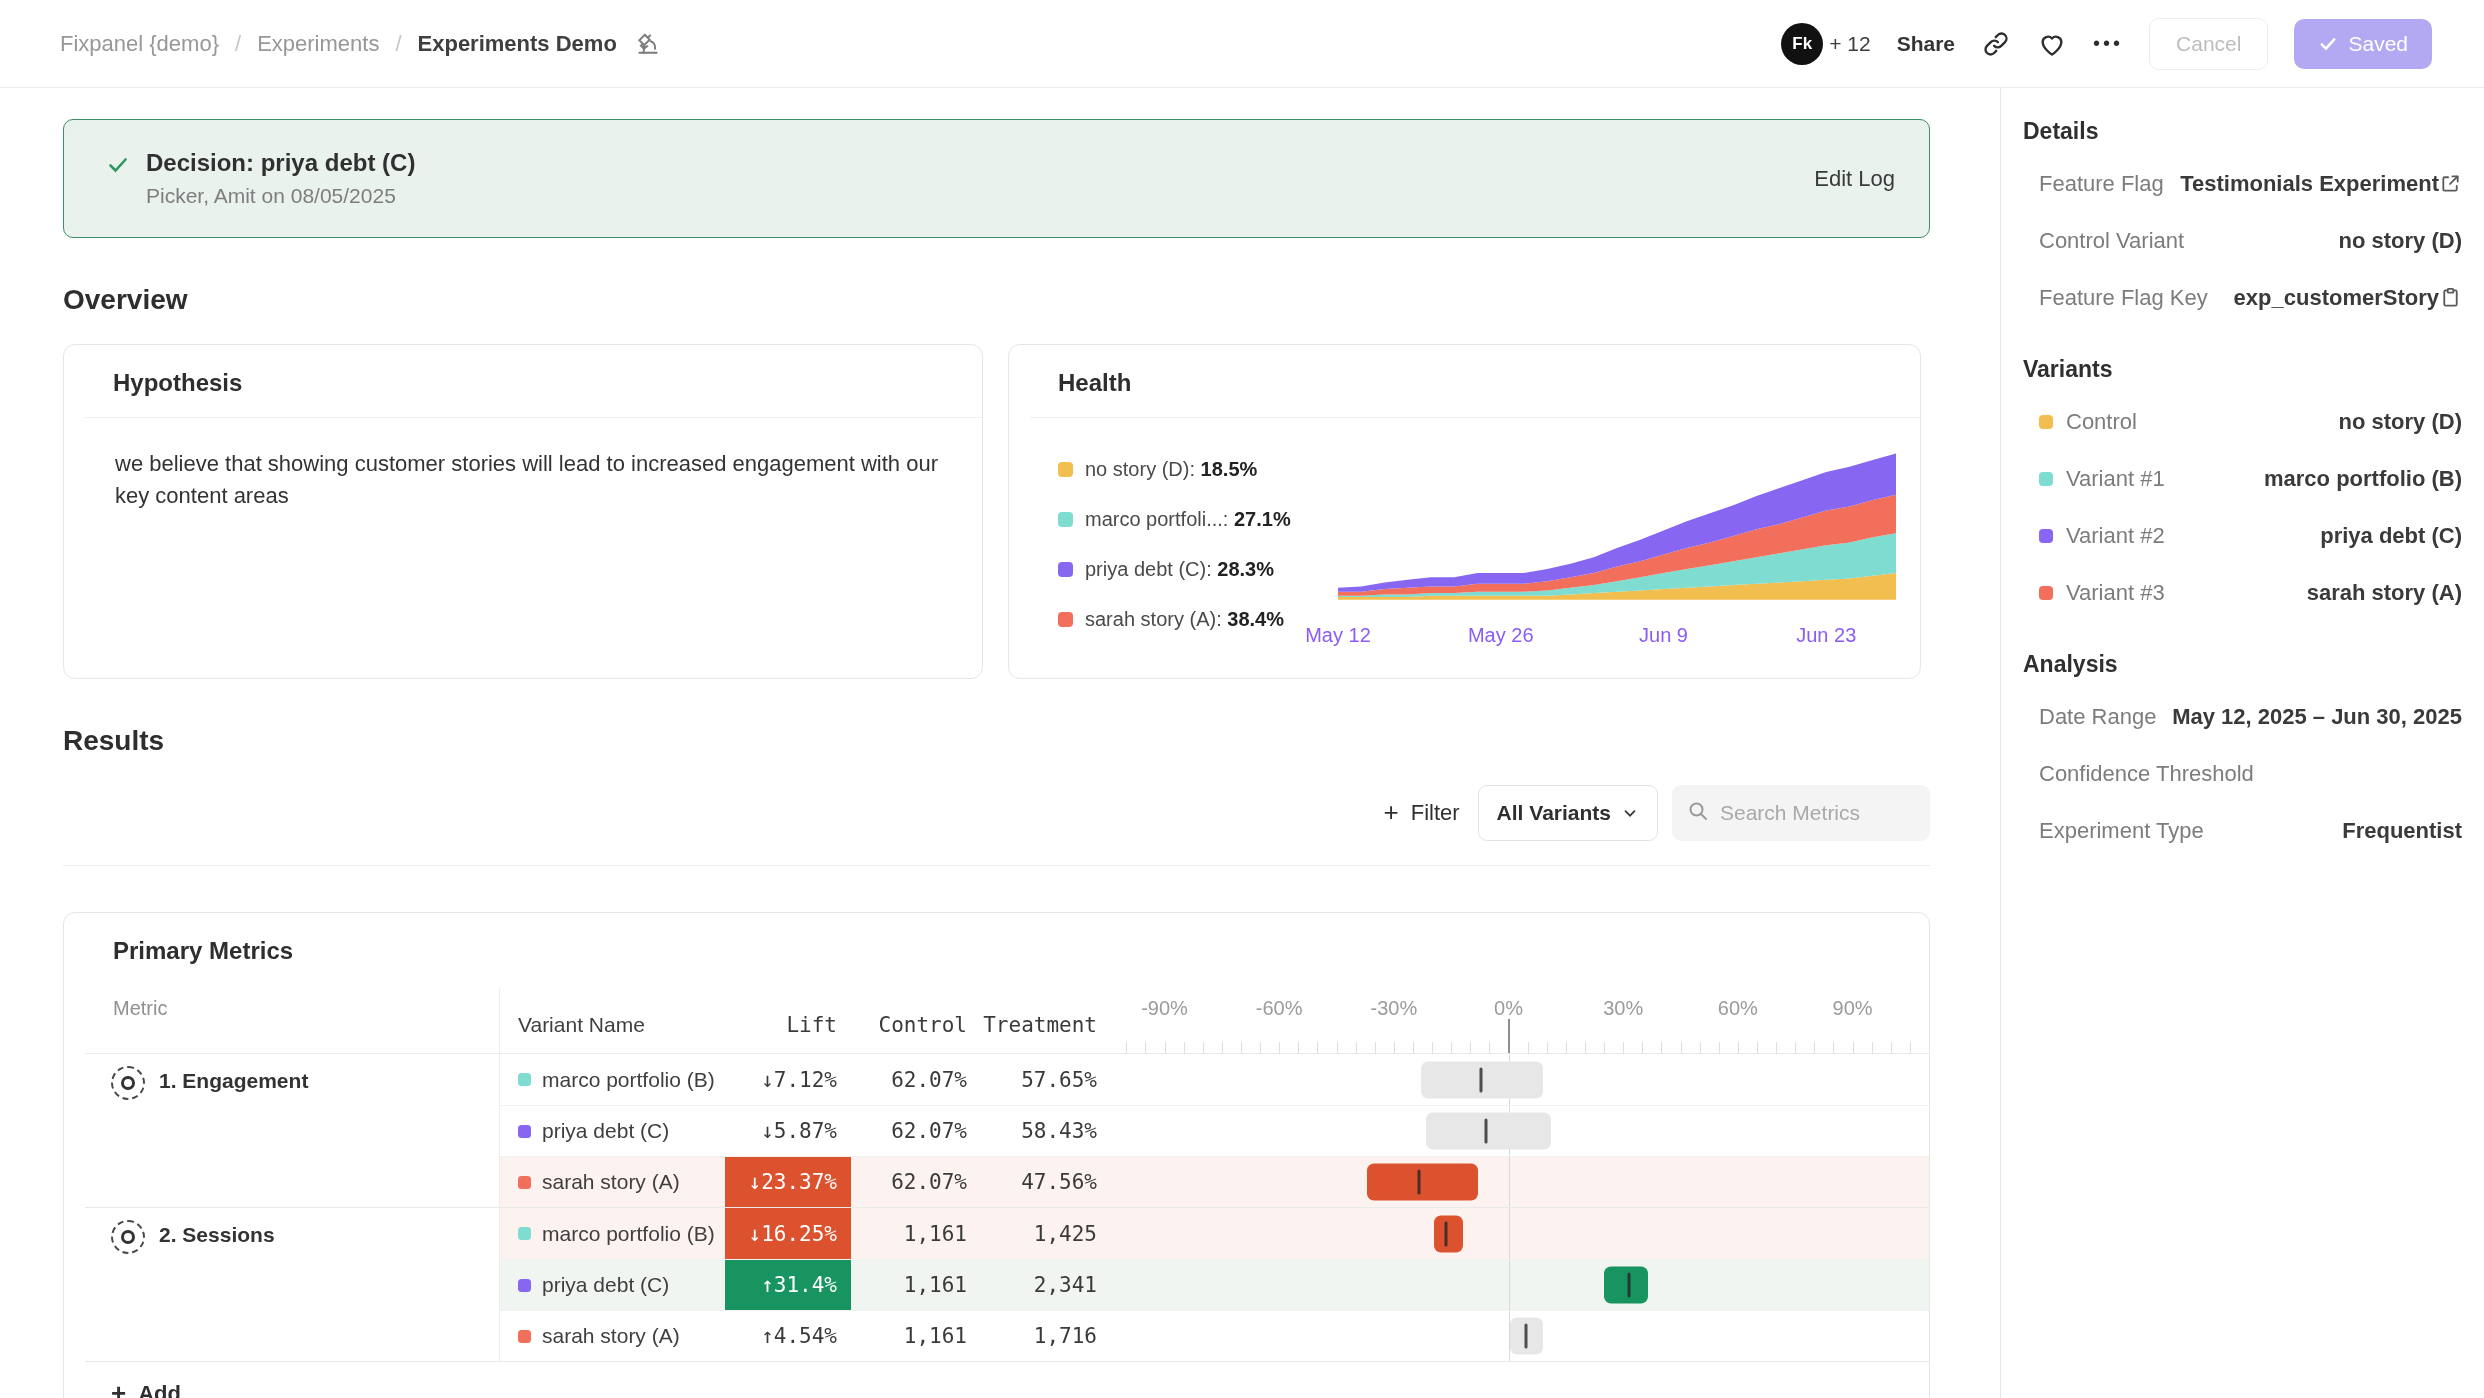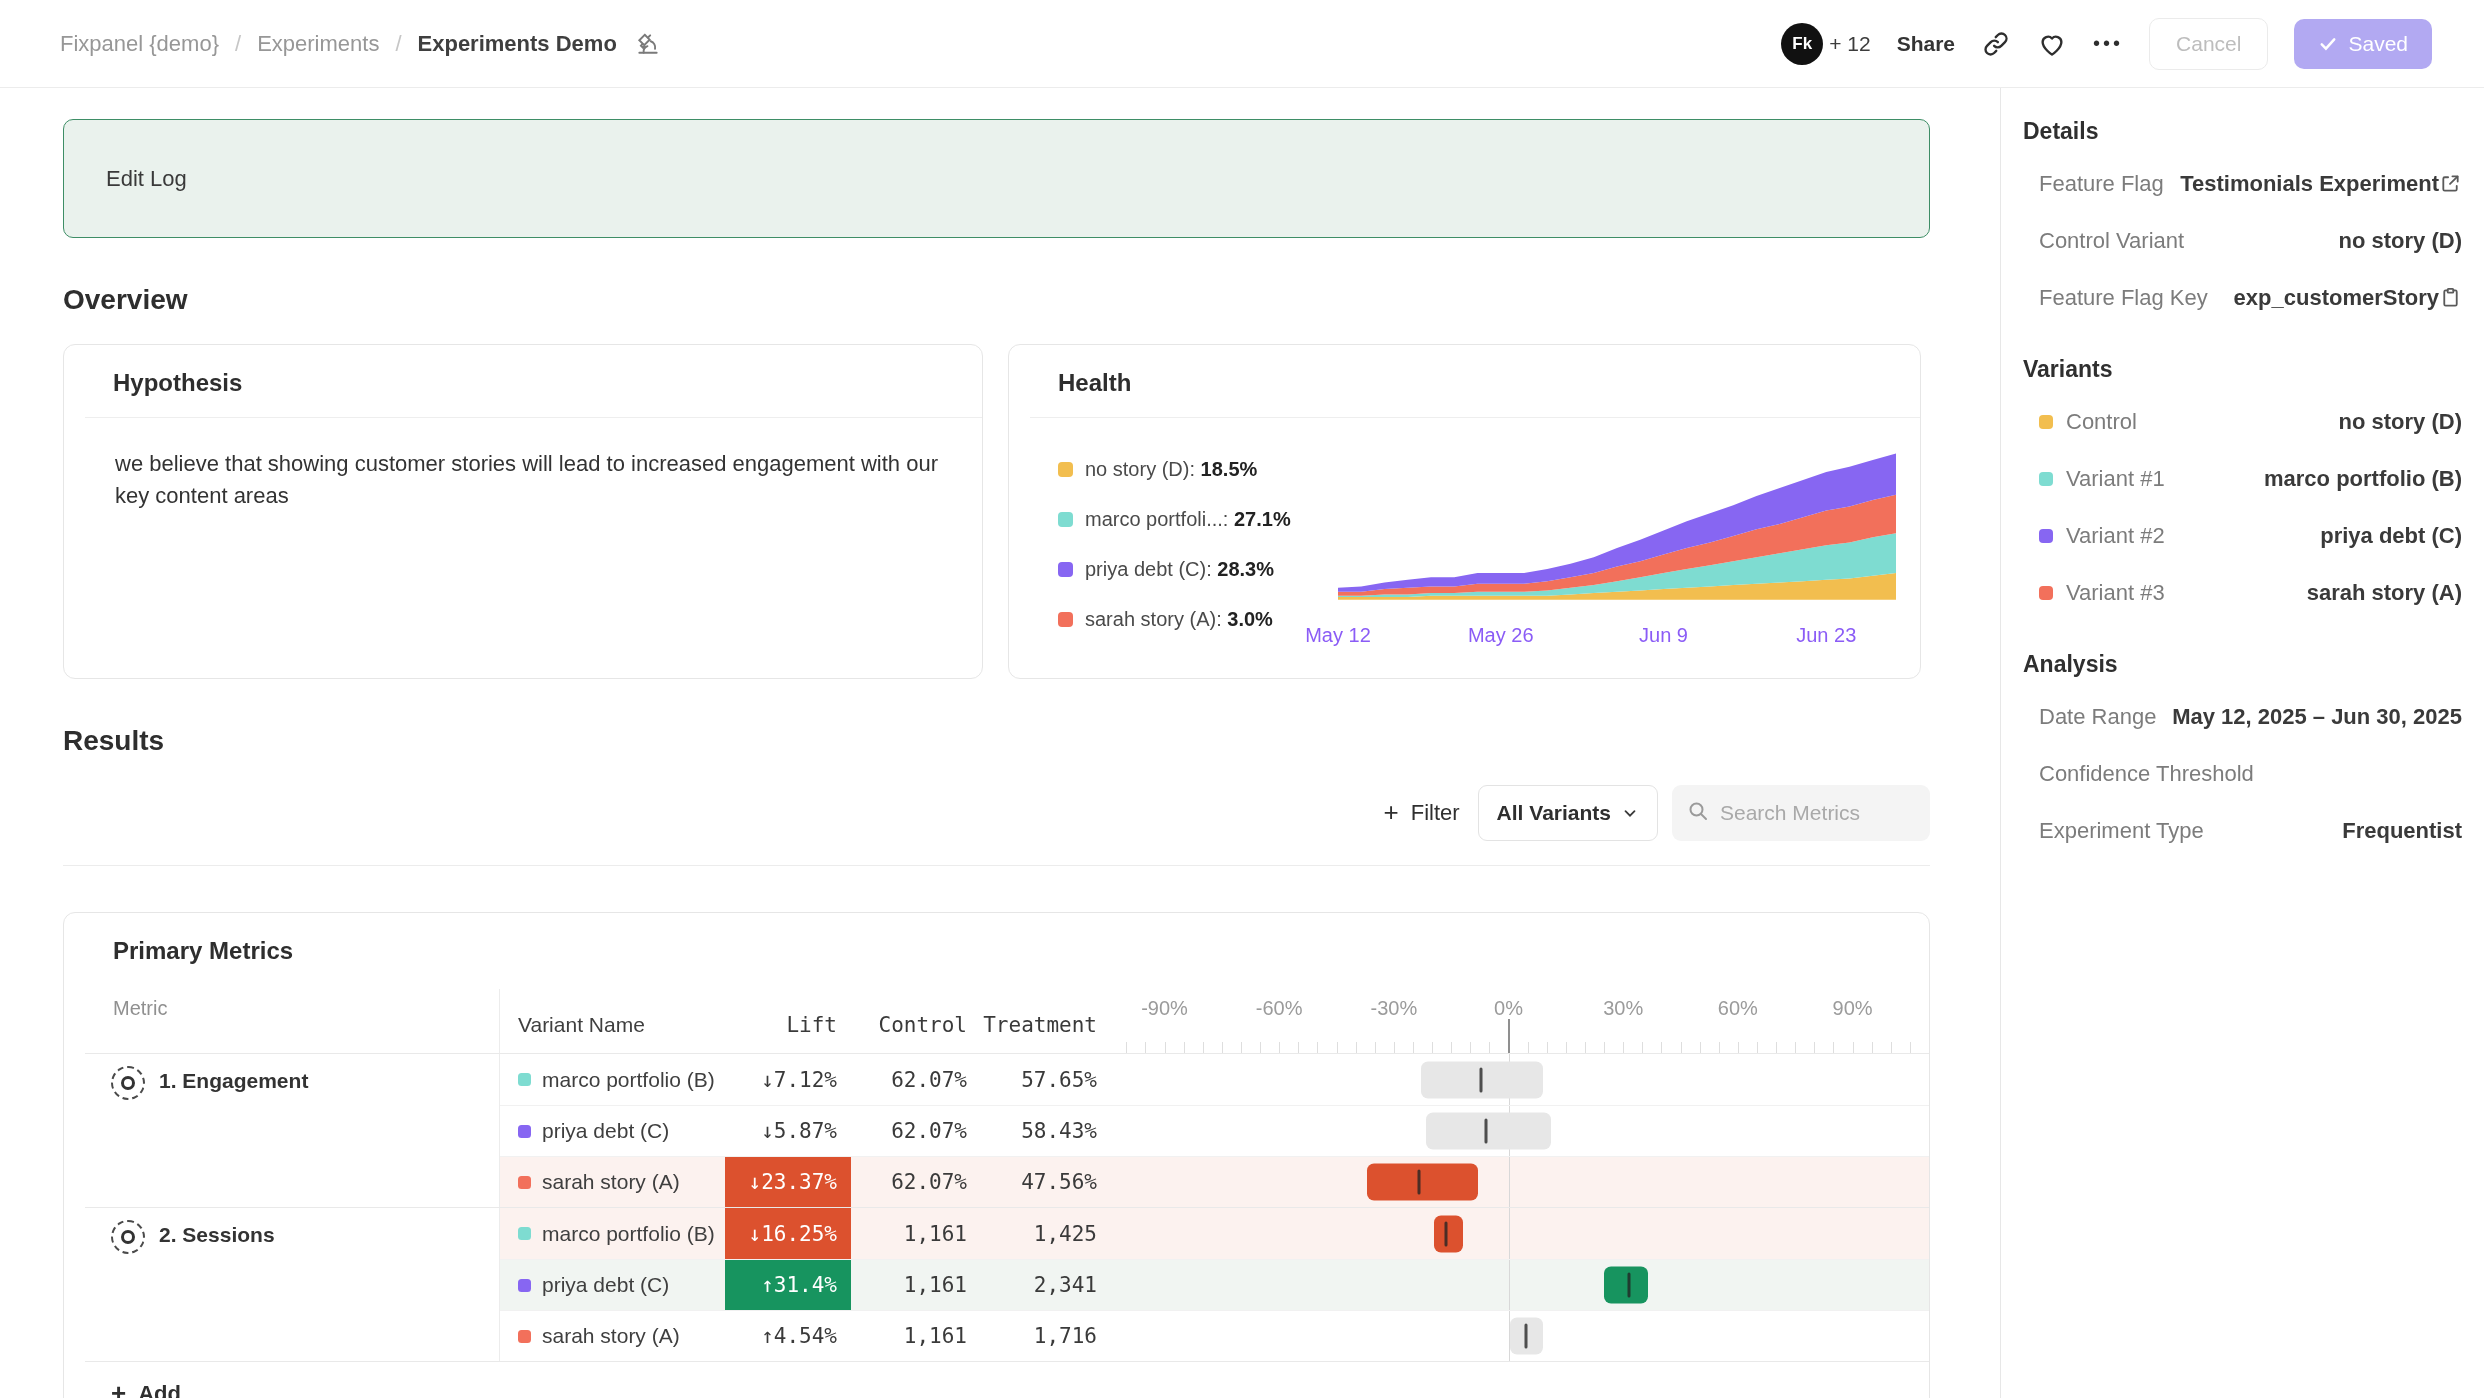--- a/index.html
+++ b/index.html
@@ -183,38 +183,49 @@
           </svg>
         <span>Saved</span>
       </button>
     </div>
   </header>
 
   <div class="content">
     <main class="main">
 
       <section class="banner">
+        <div class="banner-left">
+          <span class="banner-check">
+            <svg width="24" height="24" viewBox="0 0 24 24" fill="none" stroke="#2E9A62" stroke-width="2.6" stroke-linecap="round">
+                <path d="M4.5 12.5l5 5 10-11"></path>
+              </svg>
+          </span>
+          <div class="banner-text">
+            <div class="banner-title">Decision: priya debt (C)</div>
+            <div class="banner-sub">Picker, Amit on 08/05/2025</div>
+          </div>
+        </div>
         <button class="edit-log">Edit Log</button>
       </section>
 
       <h2 class="sec-heading">Overview</h2>
 
       <div class="cards-row">
         <section class="card hypo-card">
           <div class="card-title">Hypothesis</div>
           <div class="hypo-body">we believe that showing customer stories will lead to increased engagement with our key content areas</div>
         </section>
         <section class="card health-card">
           <div class="card-title">Health</div>
           <div class="health-body">
             <div class="health-legend">
                 <div class="legend-item"><span class="legend-swatch" style="background: rgb(242, 190, 79);"></span><span class="legend-name">no story (D): </span>&nbsp;<span class="legend-pct">18.5%</span></div>
                 <div class="legend-item"><span class="legend-swatch" style="background: rgb(126, 220, 209);"></span><span class="legend-name">marco portfoli...: </span>&nbsp;<span class="legend-pct">27.1%</span></div>
                 <div class="legend-item"><span class="legend-swatch" style="background: rgb(135, 102, 242);"></span><span class="legend-name">priya debt (C): </span>&nbsp;<span class="legend-pct">28.3%</span></div>
-                <div class="legend-item"><span class="legend-swatch" style="background: rgb(242, 112, 91);"></span><span class="legend-name">sarah story (A): </span>&nbsp;<span class="legend-pct">3.0%</span></div>
+                <div class="legend-item"><span class="legend-swatch" style="background: rgb(242, 112, 91);"></span><span class="legend-name">sarah story (A): </span>&nbsp;<span class="legend-pct">38.4%</span></div>
               </div>
             <div class="health-chart">
               <svg id="health-svg" viewBox="0 0 620 186" preserveAspectRatio="none">
                   <polygon points="0.0,165.1 25.8,165.1 51.7,165.1 77.5,165.1 103.3,163.6 129.2,163.6 155.0,163.6 180.8,163.6 206.7,163.6 232.5,163.6 258.3,162.1 284.2,160.6 310.0,159.2 335.8,157.7 361.7,156.2 387.5,154.7 413.3,153.3 439.2,151.8 465.0,150.3 490.8,148.9 516.7,147.4 542.5,145.9 568.3,144.4 594.2,141.5 620.0,138.5 620.0,168.0 594.2,168.0 568.3,168.0 542.5,168.0 516.7,168.0 490.8,168.0 465.0,168.0 439.2,168.0 413.3,168.0 387.5,168.0 361.7,168.0 335.8,168.0 310.0,168.0 284.2,168.0 258.3,168.0 232.5,168.0 206.7,168.0 180.8,168.0 155.0,168.0 129.2,168.0 103.3,168.0 77.5,168.0 51.7,168.0 25.8,168.0 0.0,168.0" fill="#F2BE4F"></polygon>
                   <polygon points="0.0,163.6 25.8,163.6 51.7,162.1 77.5,162.1 103.3,160.6 129.2,160.6 155.0,159.2 180.8,159.2 206.7,159.2 232.5,157.7 258.3,154.7 284.2,151.8 310.0,147.4 335.8,143.0 361.7,138.5 387.5,134.1 413.3,129.7 439.2,125.3 465.0,120.9 490.8,116.5 516.7,112.0 542.5,107.6 568.3,104.7 594.2,98.8 620.0,94.4 620.0,138.5 594.2,141.5 568.3,144.4 542.5,145.9 516.7,147.4 490.8,148.9 465.0,150.3 439.2,151.8 413.3,153.3 387.5,154.7 361.7,156.2 335.8,157.7 310.0,159.2 284.2,160.6 258.3,162.1 232.5,163.6 206.7,163.6 180.8,163.6 155.0,163.6 129.2,163.6 103.3,163.6 77.5,165.1 51.7,165.1 25.8,165.1 0.0,165.1" fill="#7EDCD1"></polygon>
                   <polygon points="0.0,159.2 25.8,159.2 51.7,156.2 77.5,154.7 103.3,153.3 129.2,153.3 155.0,150.3 180.8,150.3 206.7,150.3 232.5,147.4 258.3,143.0 284.2,138.5 310.0,131.2 335.8,125.3 361.7,117.9 387.5,110.6 413.3,104.7 439.2,97.3 465.0,89.9 490.8,84.1 516.7,76.7 542.5,69.3 568.3,64.9 594.2,57.5 620.0,51.7 620.0,94.4 594.2,98.8 568.3,104.7 542.5,107.6 516.7,112.0 490.8,116.5 465.0,120.9 439.2,125.3 413.3,129.7 387.5,134.1 361.7,138.5 335.8,143.0 310.0,147.4 284.2,151.8 258.3,154.7 232.5,157.7 206.7,159.2 180.8,159.2 155.0,159.2 129.2,160.6 103.3,160.6 77.5,162.1 51.7,162.1 25.8,163.6 0.0,163.6" fill="#F2705B"></polygon>
                   <polygon points="0.0,154.7 25.8,153.3 51.7,148.9 77.5,145.9 103.3,143.0 129.2,143.0 155.0,138.5 180.8,138.5 206.7,138.5 232.5,134.1 258.3,128.2 284.2,120.9 310.0,110.6 335.8,101.7 361.7,91.4 387.5,81.1 413.3,72.3 439.2,63.4 465.0,53.1 490.8,44.3 516.7,35.5 542.5,26.6 568.3,20.7 594.2,13.4 620.0,6.0 620.0,51.7 594.2,57.5 568.3,64.9 542.5,69.3 516.7,76.7 490.8,84.1 465.0,89.9 439.2,97.3 413.3,104.7 387.5,110.6 361.7,117.9 335.8,125.3 310.0,131.2 284.2,138.5 258.3,143.0 232.5,147.4 206.7,150.3 180.8,150.3 155.0,150.3 129.2,153.3 103.3,153.3 77.5,154.7 51.7,156.2 25.8,159.2 0.0,159.2" fill="#8766F2"></polygon>
                 </svg>
               <div class="chart-xlabels">
                   <span style="left: 0%;">May 12</span>

